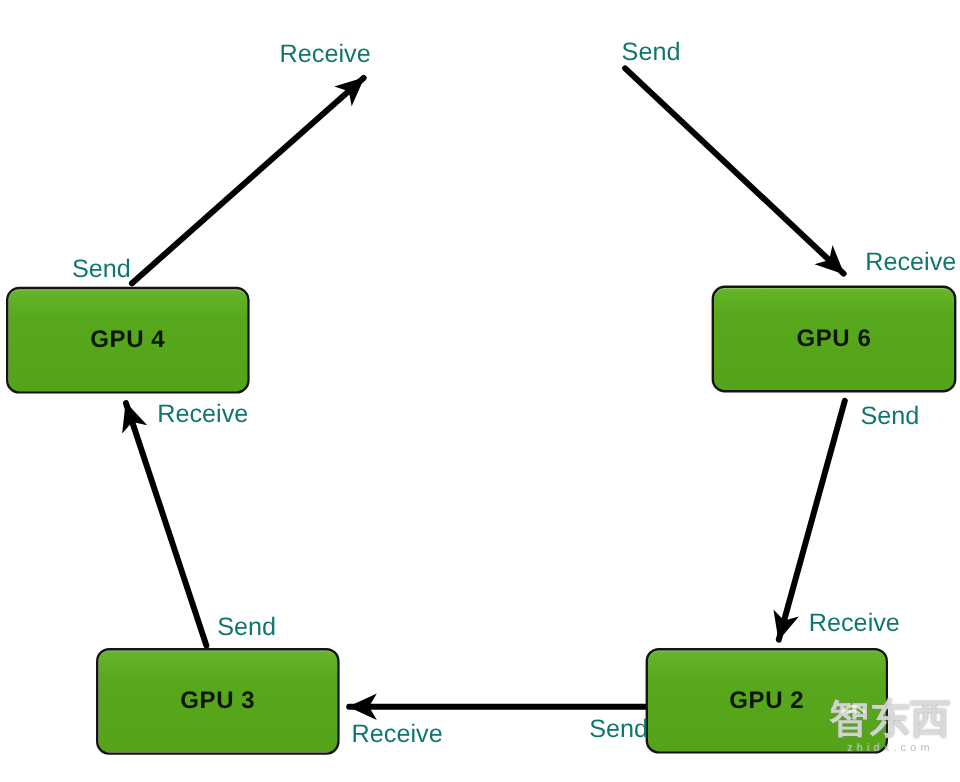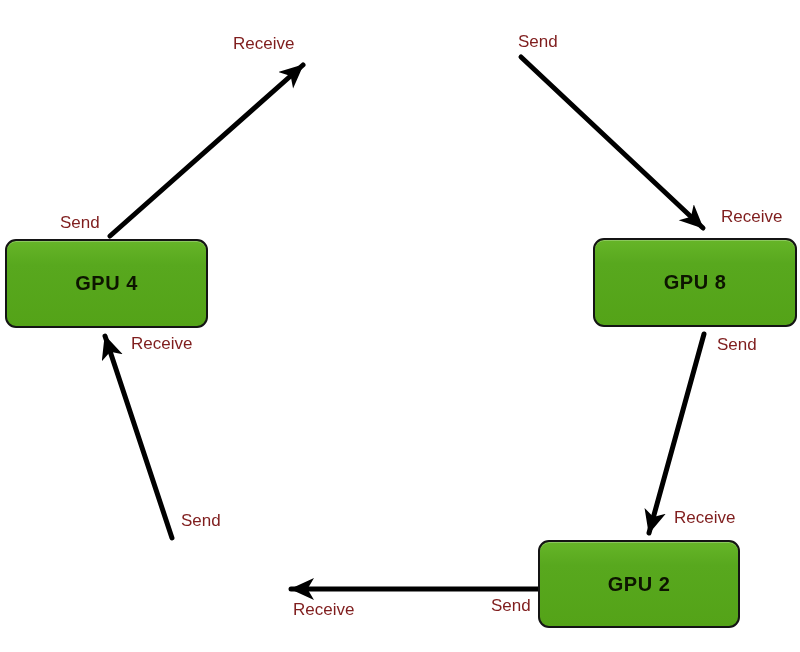--- a/index.html
+++ b/index.html
@@ -35,22 +35,22 @@
   }
   .gpu-node .gpu-label {
     font-size: 20px;
     font-weight: bold;
     color: #0d1500;
     letter-spacing: 0.5px;
   }
   .edge-label {
     position: absolute;
     z-index: 3;
-    font-size: 17px;
-    color: #7f1d1d;
+    font-size: 21px;
+    color: #0f766e;
     white-space: nowrap;
   }
   .watermark {
     position: absolute;
     left: 686px;
     top: 581px;
     width: 112px;
     z-index: 4;
     text-align: center;
     pointer-events: none;
@@ -90,38 +90,49 @@
       </marker>
     </defs>
     <line x1="110" y1="236" x2="303" y2="65" stroke="#000" stroke-width="5" stroke-linecap="round" marker-end="url(#ah)"></line>
     <line x1="521" y1="57" x2="703" y2="228" stroke="#000" stroke-width="5" stroke-linecap="round" marker-end="url(#ah)"></line>
     <line x1="704" y1="334" x2="649" y2="533" stroke="#000" stroke-width="5" stroke-linecap="round" marker-end="url(#ah)"></line>
     <line x1="538" y1="589" x2="291" y2="589" stroke="#000" stroke-width="5" stroke-linecap="round" marker-end="url(#ah)"></line>
     <line x1="172" y1="538" x2="105" y2="336" stroke="#000" stroke-width="5" stroke-linecap="round" marker-end="url(#ah)"></line>
   </svg>
 
   <div class="gpu-node" style="left:593px; top:238px; width:204px; height:89px;">
-    <span class="gpu-label">GPU 8</span>
+    <span class="gpu-label">GPU 6</span>
   </div>
   <div class="gpu-node" style="left:538px; top:540px; width:202px; height:88px;text-align:center;">
     <span class="gpu-label">GPU 2</span>
+  </div>
+  <div class="gpu-node" style="left:80px; top:540px; width:203px; height:89px;">
+    <span class="gpu-label">GPU 3</span>
   </div>
   <div class="gpu-node" style="left:5px; top:239px; width:203px; height:89px;">
     <span class="gpu-label">GPU 4</span>
   </div>
 
   <span class="edge-label" style="left:518px; top:32px;">Send</span>
   <span class="edge-label" style="left:721px; top:207px;">Receive</span>
 
   <span class="edge-label" style="left:717px; top:335px;">Send</span>
   <span class="edge-label" style="left:674px; top:508px;">Receive</span>
 
   <span class="edge-label" style="left:491px; top:596px;">Send</span>
   <span class="edge-label" style="left:293px; top:600px;">Receive</span>
 
   <span class="edge-label" style="left:181px; top:511px;">Send</span>
   <span class="edge-label" style="left:131px; top:334px;">Receive</span>
 
   <span class="edge-label" style="left:60px; top:213px;">Send</span>
   <span class="edge-label" style="left:233px; top:34px;">Receive</span>
 
+  <div class="watermark">
+    <svg class="wifi-arcs" width="26" height="13" viewBox="0 0 26 13">
+      <path d="M4,11 Q13,2 22,11" fill="none" stroke="rgba(255,255,255,0.62)" stroke-width="2.4" stroke-linecap="round"></path>
+      <path d="M8,12.5 Q13,8 18,12.5" fill="none" stroke="rgba(255,255,255,0.62)" stroke-width="2.4" stroke-linecap="round"></path>
+    </svg>
+    <span class="logo-text">智东西</span>
+    <span class="logo-caption">zhidx.com</span>
+  </div>
 
 </div>
 
 </body></html>

